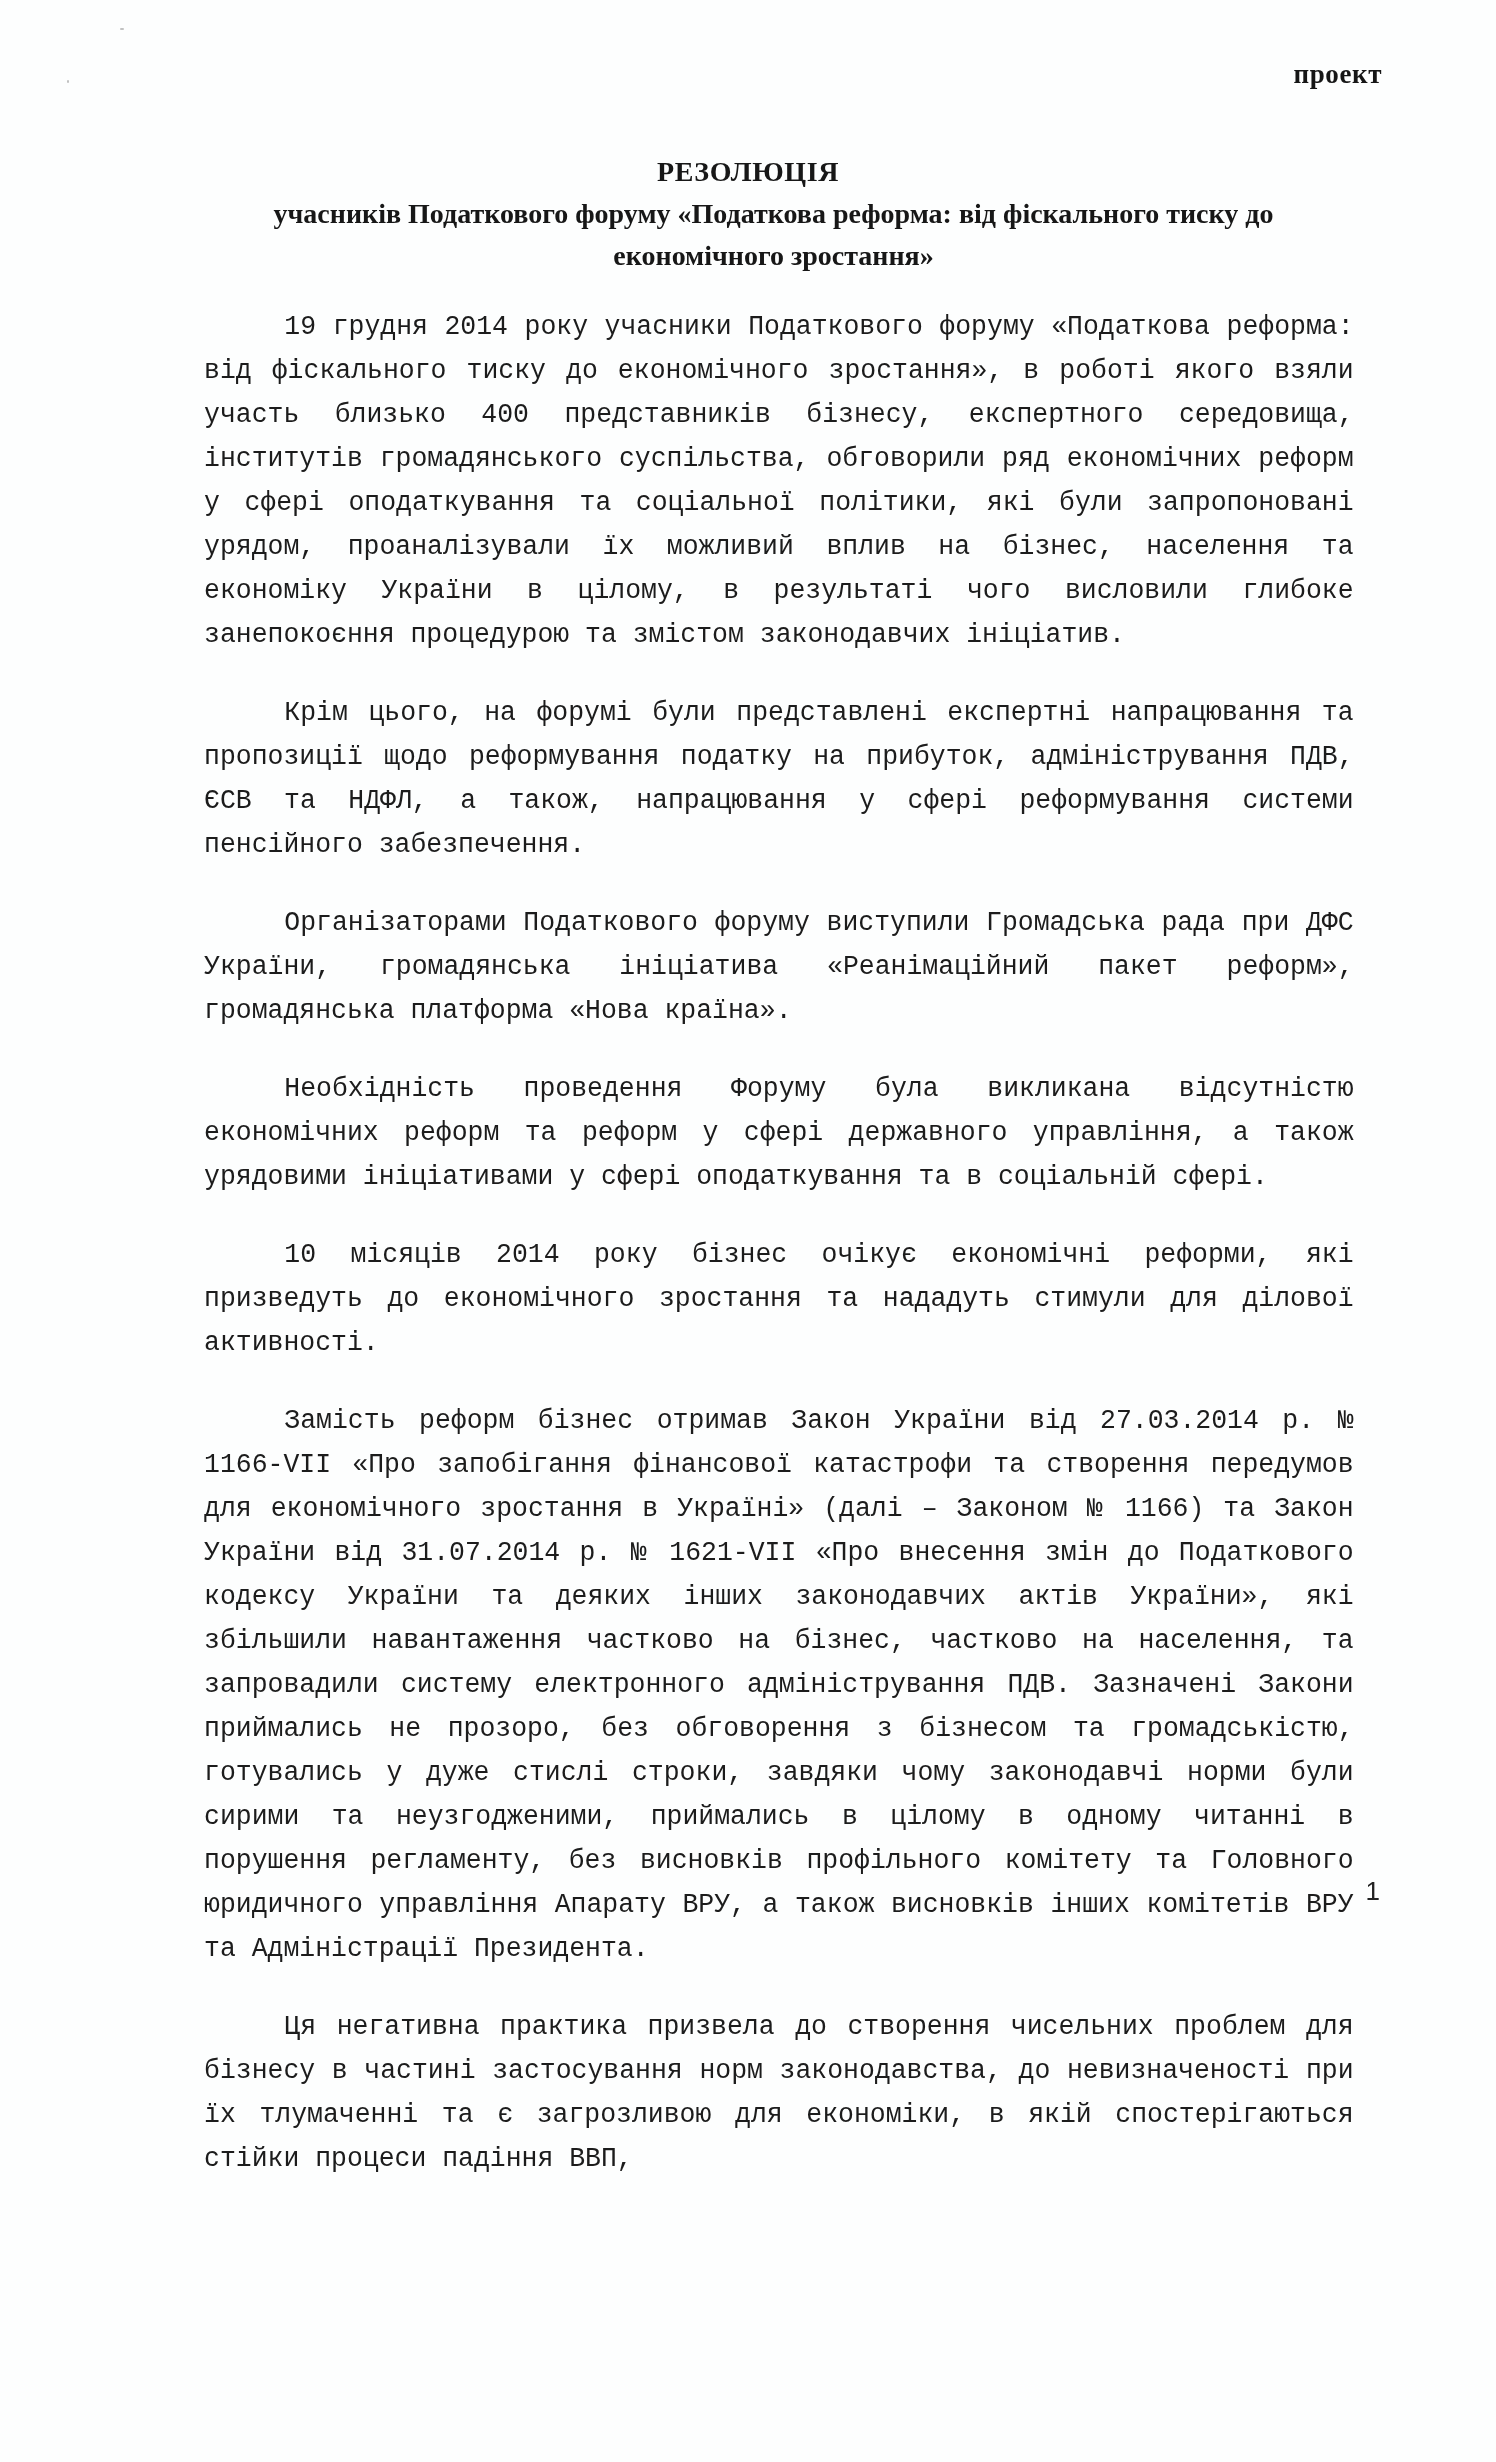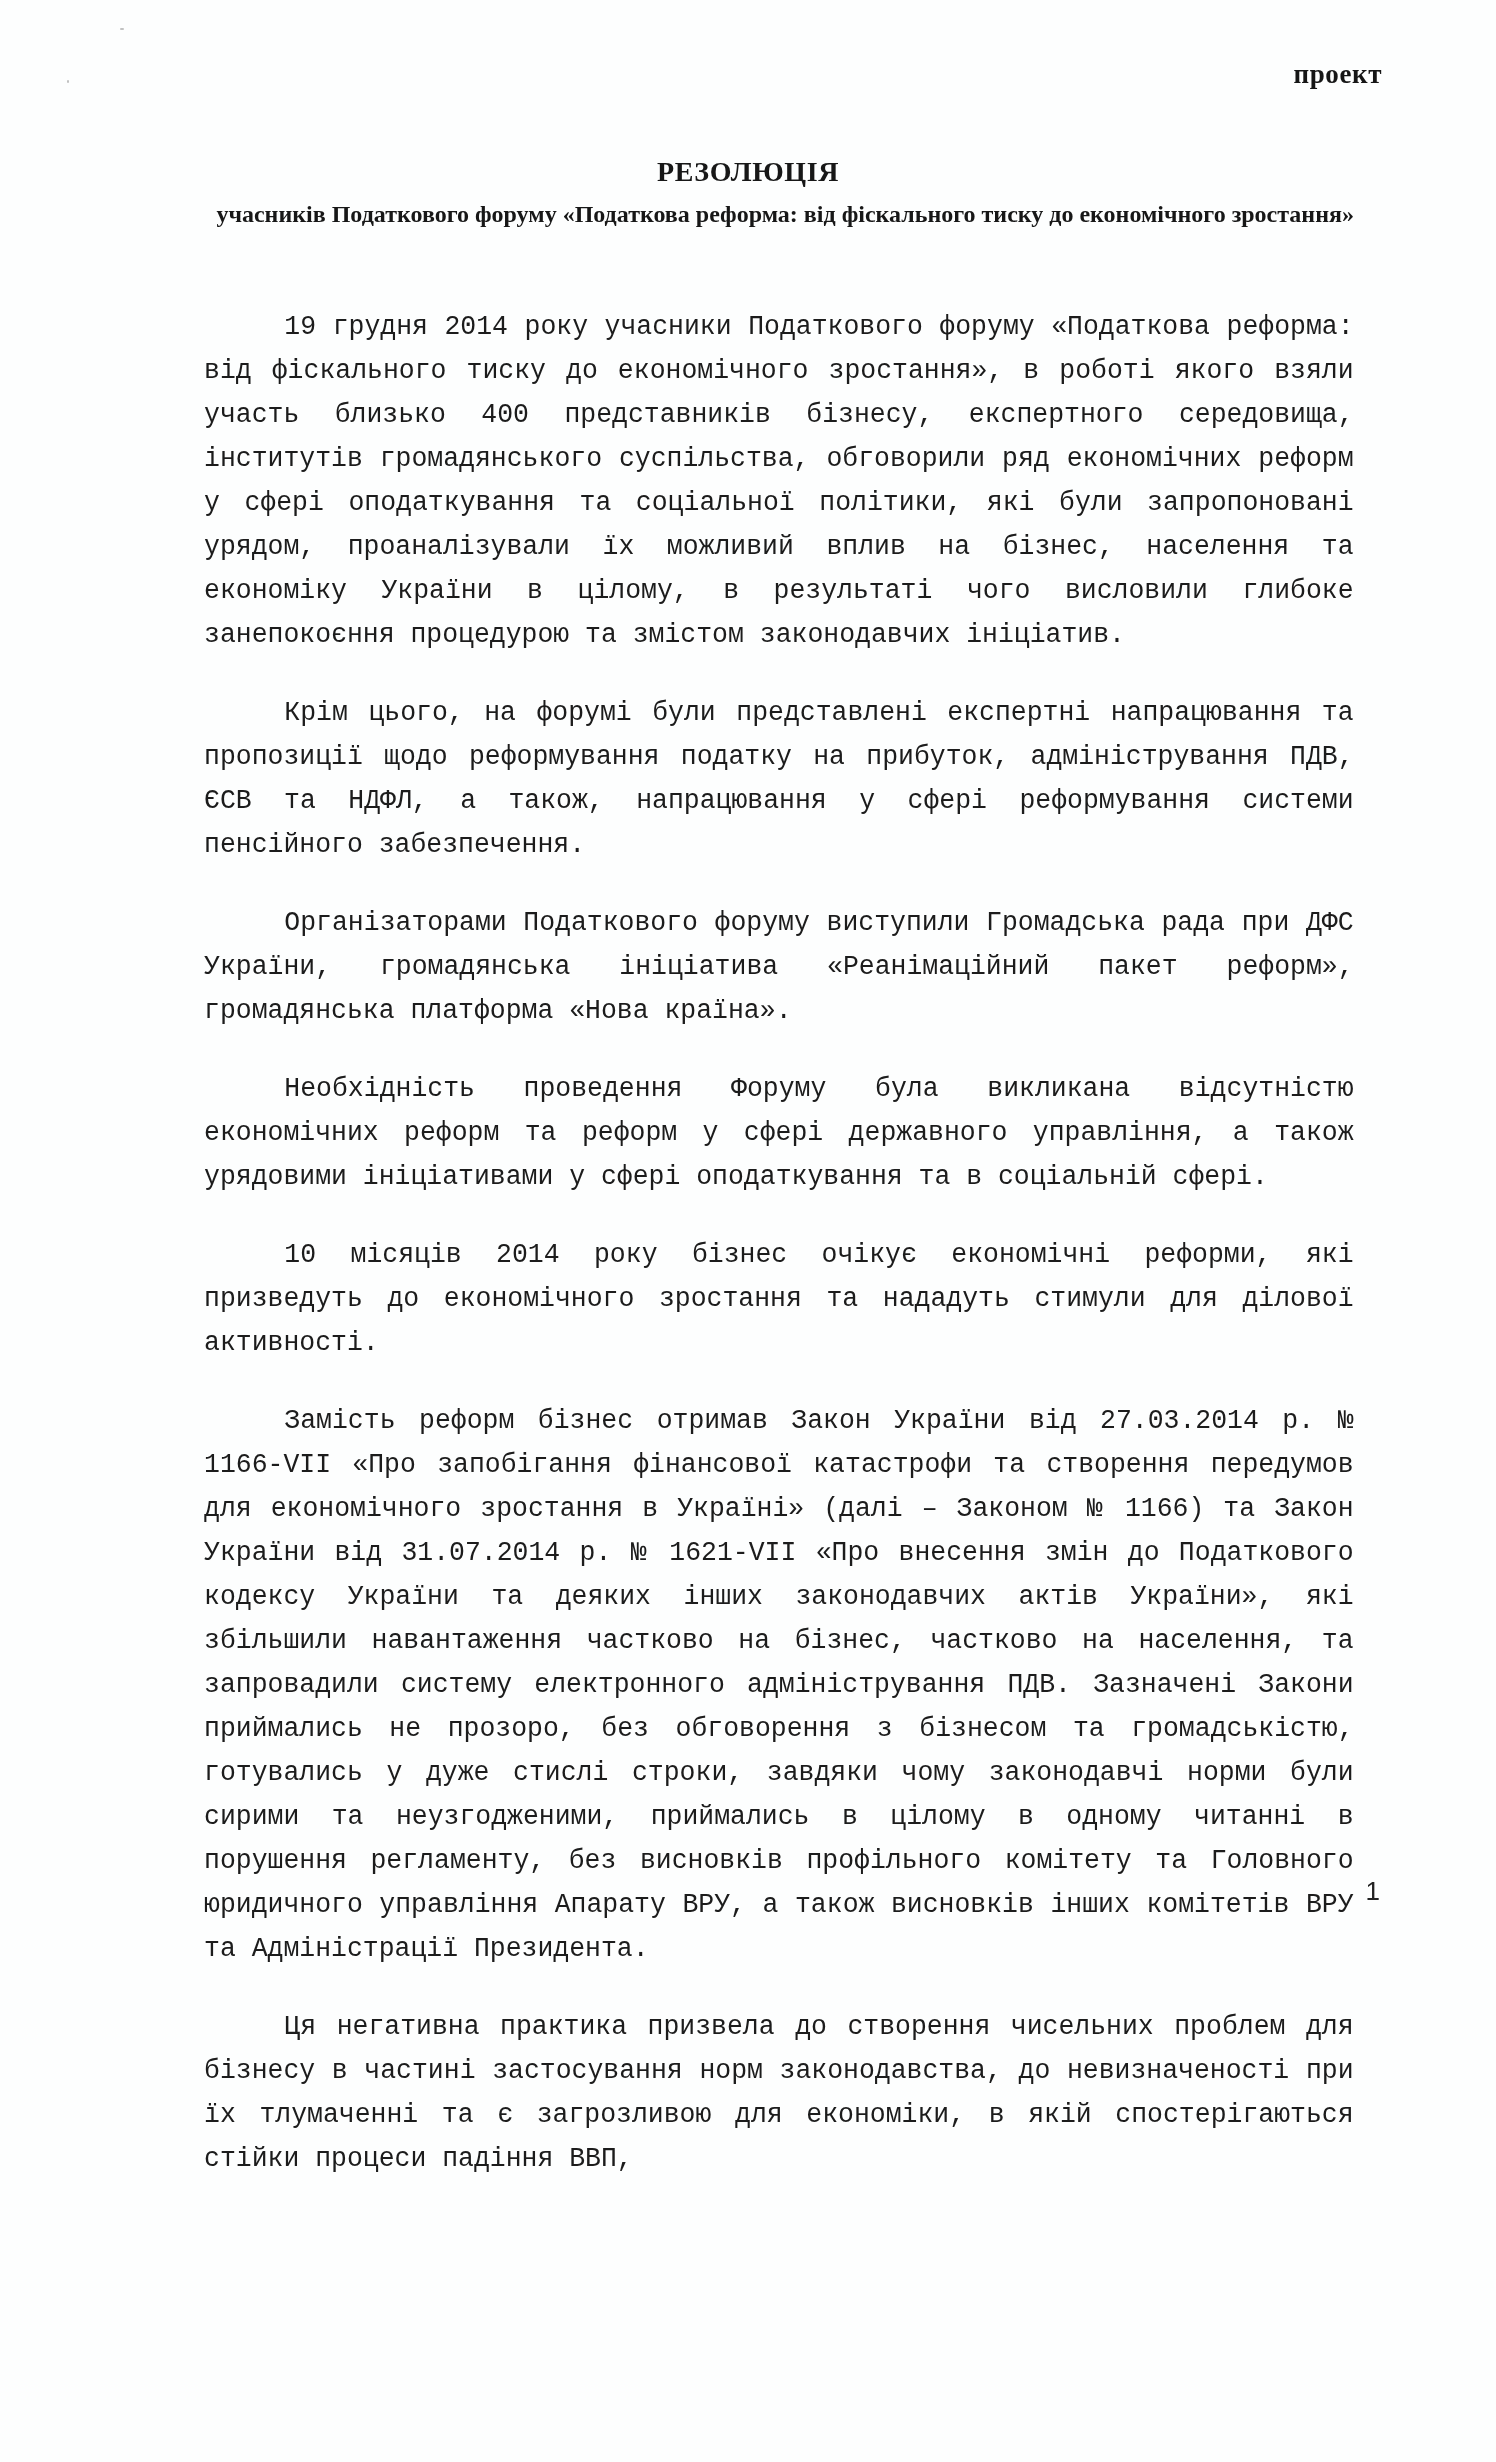--- a/index.html
+++ b/index.html
@@ -43,22 +43,22 @@
       font-weight: bold;
       letter-spacing: 0.6px;
       color: #171717;
       margin-top: 24px;
     }
     .subtitle {
       position: absolute;
       top: 193px;
       left: 193px;
       width: 1161px;
-      text-align: right;
-      font-size: 24px;
+      text-align: center;
+      font-size: 28px;
       font-weight: bold;
       line-height: 42px;
       color: #171717;
     }
     .body-text {
       position: absolute;
       left: 204px;
       width: 1173px;
       top: 305px;
       font-family: Liberation Mono, monospace;

